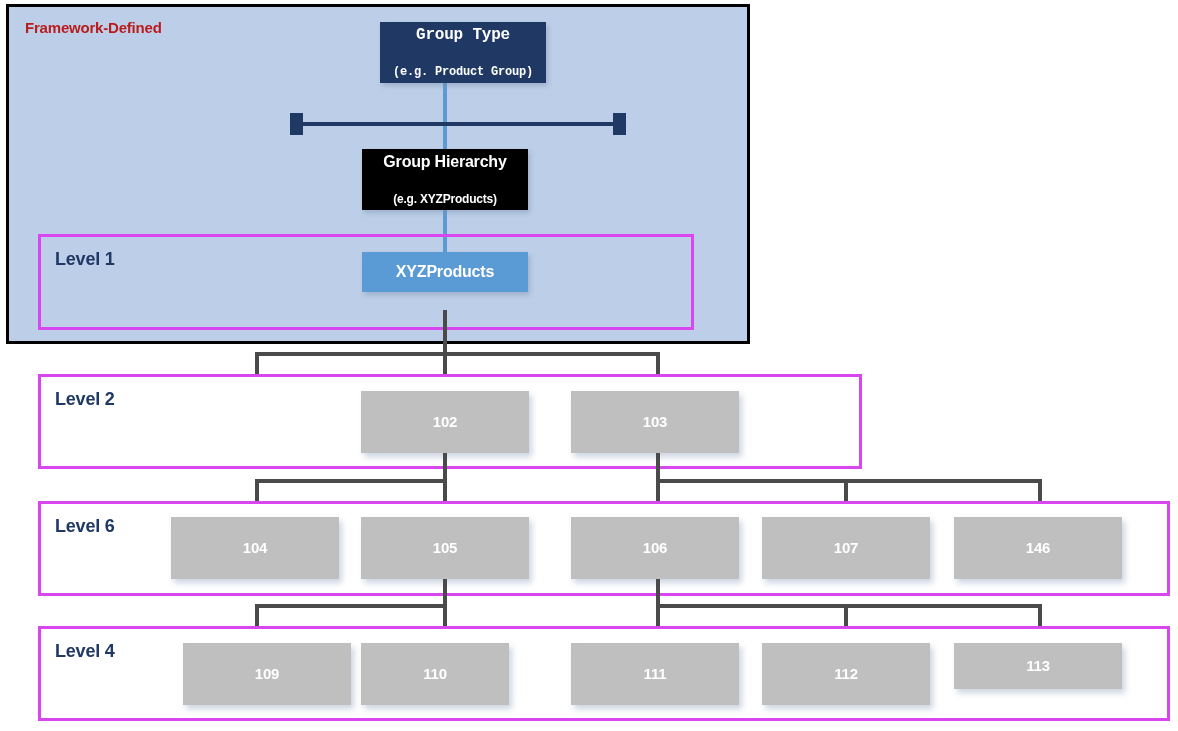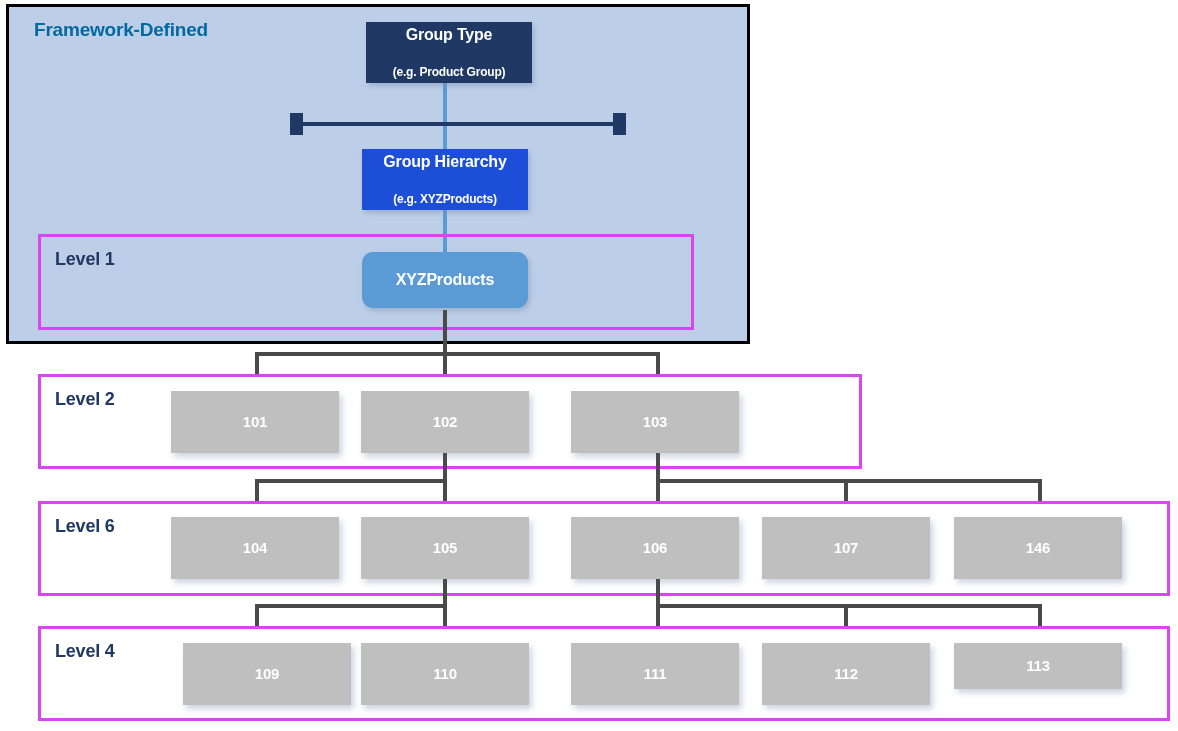--- a/index.html
+++ b/index.html
@@ -20,26 +20,25 @@
     position:absolute;
     left:6px; top:4px;
     width:744px; height:340px;
     background:#BDCFE8;
     border:3px solid #000000;
     box-sizing:border-box;
   }
   .framework-label{
     position:absolute;
     left:16px; top:12px;
-    font-size:19px;
-    font-weight:bold;
-    color:#0369a1;
+    font-size:15px;
+    font-weight:bold;
+    color:#b91c1c;
     letter-spacing:-0.2px;
     white-space:nowrap;
-    margin-left:9px;
   }
 
   
   .level-panel{
     position:absolute;
     border:3px solid #d946ef;
     box-sizing:border-box;
     background:transparent;
   }
   .level-panel.on-blue{ background:transparent; }
@@ -73,21 +72,21 @@
     letter-spacing:-0.2px;
   }
   .node .sub{
     font-size:12px;
     font-weight:bold;
     line-height:1.2;
     margin-top:20px;
     letter-spacing:-0.2px;
   }
   .node.grouptype{ background:#1F3864; }
-  .node.grouphier{ background:#1d4ed8; }
+  .node.grouphier{ background:#000000; }
   .node.xyz{ background:#5B9BD5; }
   .node.grey{
     background:#BFBFBF;
     box-shadow:3px 4px 6px rgba(130,150,180,0.40);
   }
   .node.grey .ttl{ font-size:15px; font-weight:bold; }
 
   
   .conn{
     position:absolute;
@@ -120,52 +119,49 @@
       <marker id="arrL" markerWidth="9" markerHeight="9" refX="8" refY="4.5" orient="auto">
         <path d="M9,0 L0,4.5 L9,9 z" fill="#1F3864"></path>
       </marker>
       <marker id="arrR" markerWidth="9" markerHeight="9" refX="1" refY="4.5" orient="auto">
         <path d="M0,0 L9,4.5 L0,9 z" fill="#1F3864"></path>
       </marker>
     </defs>
     <line x1="9" y1="11" x2="327" y2="11" stroke="#1F3864" stroke-width="4" marker-start="url(#arrL)" marker-end="url(#arrR)"></line>
   </svg>
 
-  <div class="node grouptype" style="left:366px; top:22px; width:166px; height:61px;">
+  <div class="node grouptype" style="left:380px; top:22px; width:166px; height:61px;font-family:Liberation Mono, monospace;">
     <span class="ttl">Group Type</span>
     <span class="sub">(e.g. Product Group)</span>
   </div>
 
   <div class="node grouphier" style="left:362px; top:149px; width:166px; height:61px;">
     <span class="ttl">Group Hierarchy</span>
     <span class="sub">(e.g. XYZProducts)</span>
   </div>
 
   <div class="level-panel on-blue" style="left:38px; top:234px; width:656px; height:96px;">
     <div class="level-label">Level 1</div>
   </div>
 
-  <div class="node xyz" style="left:362px; top:252px; width:166px; height:56px;border-radius:11px;">
+  <div class="node xyz" style="left:362px; top:252px; width:166px; height:40px;">
     <span class="ttl">XYZProducts</span>
   </div>
 
   <div class="conn conn-v" style="left:443px; top:310px; height:44px;"></div>
 
   <div class="conn conn-h" style="left:255px; top:352px; width:405px;"></div>
   <div class="conn conn-v" style="left:255px; top:352px; height:41px;"></div>
   <div class="conn conn-v" style="left:443px; top:352px; height:41px;"></div>
   <div class="conn conn-v" style="left:656px; top:352px; height:41px;"></div>
 
   <div class="level-panel on-white" style="left:38px; top:374px; width:824px; height:95px;">
     <div class="level-label">Level 2</div>
   </div>
 
-  <div class="node grey" style="left:171px; top:391px; width:168px; height:62px;">
-    <span class="ttl">101</span>
-  </div>
   <div class="node grey" style="left:361px; top:391px; width:168px; height:62px;">
     <span class="ttl">102</span>
   </div>
   <div class="node grey" style="left:571px; top:391px; width:168px; height:62px;">
     <span class="ttl">103</span>
   </div>
 
   <div class="conn conn-v" style="left:443px; top:453px; height:28px;"></div>
   <div class="conn conn-h" style="left:255px; top:479px; width:192px;"></div>
   <div class="conn conn-v" style="left:255px; top:479px; height:42px;"></div>
@@ -208,21 +204,21 @@
   <div class="conn conn-v" style="left:844px; top:604px; height:41px;"></div>
   <div class="conn conn-v" style="left:1038px; top:604px; height:41px;"></div>
 
   <div class="level-panel on-white" style="left:38px; top:626px; width:1132px; height:95px;">
     <div class="level-label">Level 4</div>
   </div>
 
   <div class="node grey" style="left:171px; top:643px; width:168px; height:62px;margin-left:12px;">
     <span class="ttl">109</span>
   </div>
-  <div class="node grey" style="left:361px; top:643px; width:168px; height:62px;">
+  <div class="node grey" style="left:361px; top:643px; width:148px; height:62px;">
     <span class="ttl">110</span>
   </div>
   <div class="node grey" style="left:571px; top:643px; width:168px; height:62px;">
     <span class="ttl">111</span>
   </div>
   <div class="node grey" style="left:762px; top:643px; width:168px; height:62px;">
     <span class="ttl">112</span>
   </div>
   <div class="node grey" style="left:954px; top:643px; width:168px; height:46px;">
     <span class="ttl">113</span>

